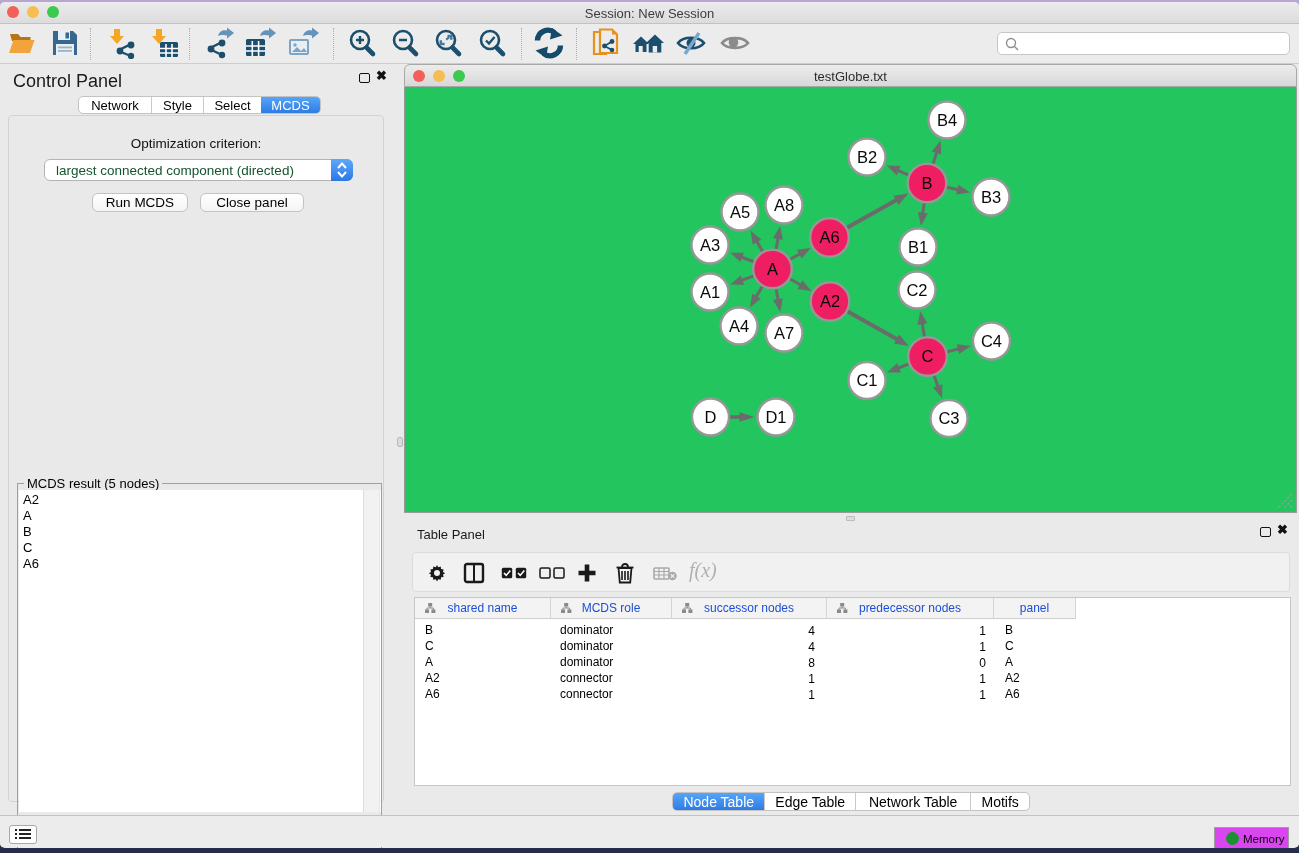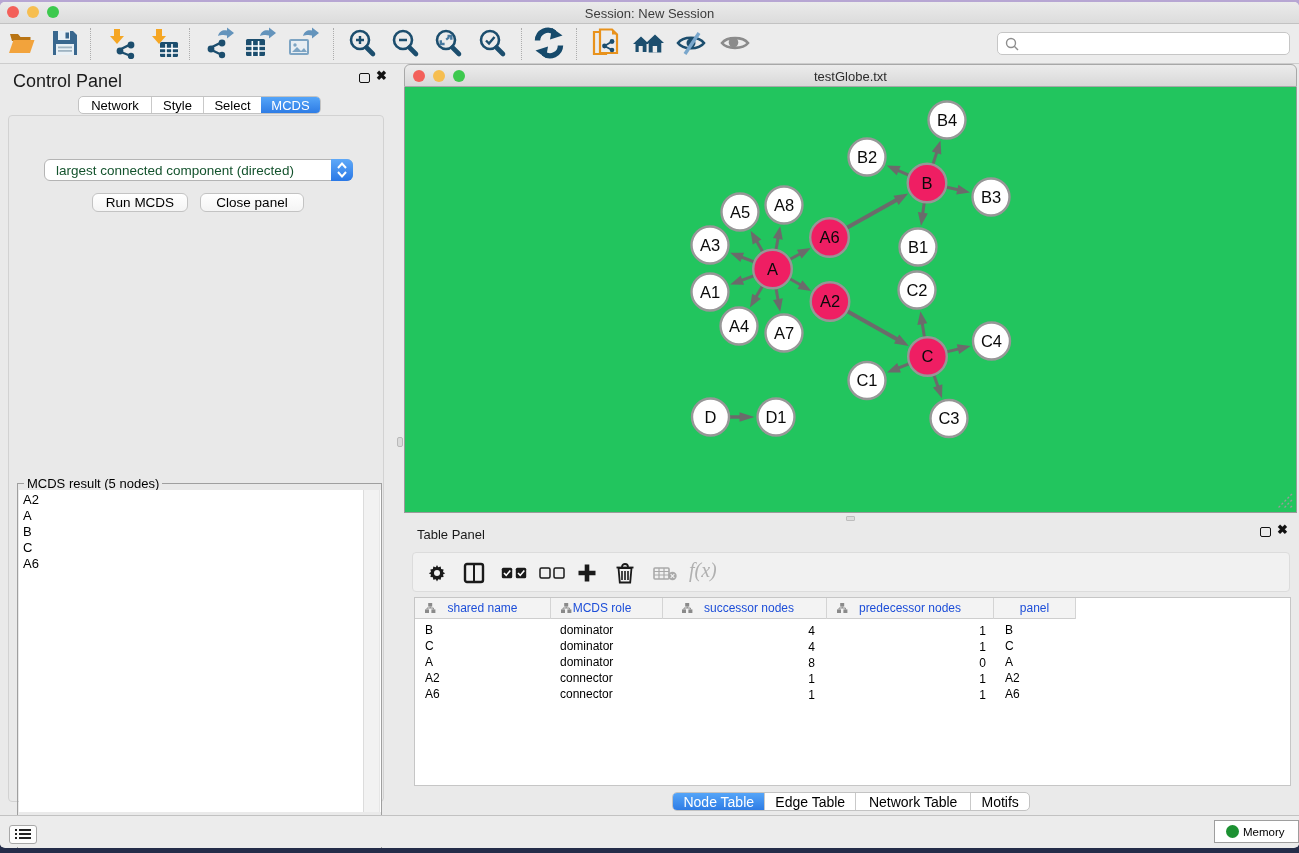--- a/index.html
+++ b/index.html
@@ -37,21 +37,21 @@
 .tp-title{position:absolute;font-size:13px;color:#1a1a1a}
 .tp-toolbar{position:absolute;left:412px;top:488px;width:878px;height:40px;background:#f1f1f1;border:1px solid #dcdcdc;border-radius:4px}
 .tbl{position:absolute;left:414px;top:533px;width:877px;height:189px;background:#fff;border:1px solid #c6c6c6}
 .thead{position:absolute;left:0;top:0;height:21px;background:#f3f3f3;border-bottom:1px solid #cecece}
 .thcell{position:absolute;top:0;height:21px;border-right:1px solid #d4d4d4;font-size:12px;color:#1d4ed8;text-align:center;line-height:21px}
 .trow{position:absolute;font-size:12px;color:#000;height:16px;line-height:16px}
 .bottabs{position:absolute;display:flex;height:19px;background:#fff;border:1px solid #c3c3c3;border-radius:5px;overflow:hidden}
 .btab{font-size:14px;color:#000;text-align:center;line-height:18px;border-left:1px solid #c9c9c9}
 .btab:first-child{border-left:none}
 .btab.sel{background:linear-gradient(#55a5f8,#2e7ce5);color:#fff}
-.membtn{position:absolute;left:1214px;top:4px;width:85px;height:23px;background:#ffffff;border:1px solid #9e9e9e;font-size:11.5px;color:#000}
+.membtn{position:absolute;left:1214px;top:11px;width:75px;height:23px;background:#d946ef;border:1px solid #9e9e9e;font-size:11.5px;color:#000}
 .listbtn{position:absolute;left:9px;top:9px;width:28px;height:19px;background:#fdfdfd;border:1px solid #a8a8a8;border-radius:3px}
 </style></head><body>
 
 <div class="walltop"></div>
 <div class="app">
 <div class="titlebar">
  <div class="tl" style="left:7px;background:#f3605a"></div>
  <div class="tl" style="left:27px;background:#f6be50"></div>
  <div class="tl" style="left:47px;background:#3dc94e"></div>
  <div class="title">Session: New Session</div>
@@ -202,20 +202,21 @@
  <div class="cp-title">Control Panel</div>
  <div class="floatbtn" style="left:359px;top:9px"></div>
  <div class="xbtn" style="left:376px;top:4px">✖</div>
  <div class="tabs" style="left:78px;top:32px;width:243px">
   <div class="tab" style="width:72px">Network</div>
   <div class="tab" style="width:52px">Style</div>
   <div class="tab" style="width:58px">Select</div>
   <div class="tab sel" style="width:59px">MCDS</div>
  </div>
  <div class="cp-content">
+  <div style="position:absolute;left:0;top:20px;width:100%;text-align:center;font-size:13.5px;color:#111">Optimization criterion:</div>
   <div style="position:absolute;left:35px;top:43px;width:309px;height:22px;background:#fff;border:1px solid #b4b4b4;border-radius:6px">
     <span style="position:absolute;left:11px;top:3px;font-size:13.5px;color:#14532d">largest connected component (directed)</span>
     <div style="position:absolute;right:-1px;top:-1px;width:22px;height:22px;background:linear-gradient(#5fa9f8,#2a78e6);border-radius:0 6px 6px 0">
       <svg width="22" height="22" viewBox="0 0 22 22">
               <path d="M7 9 L11 4.5 L15 9 M7 13 L11 17.5 L15 13" fill="none" stroke="#fff" stroke-width="2"></path>
             </svg>
     </div>
   </div>
   <div class="btn" style="left:83px;top:77px;width:96px;height:19px;line-height:18px">Run MCDS</div>
   <div class="btn" style="left:191px;top:77px;width:104px;height:19px;line-height:18px">Close panel</div>
@@ -368,21 +369,21 @@
    <path d="M1 4.5 h15 M1 8 h15 M6 1 v11 M11 1 v11" stroke="#a9a9a9" stroke-width="1.2"></path>
    <circle cx="19.5" cy="9" r="4.2" fill="#a9a9a9"></circle>
    <path d="M17.7 7.2 l3.6 3.6 M21.3 7.2 l-3.6 3.6" stroke="#f1f1f1" stroke-width="1.2"></path>
   </svg>
 
   <div style="position:absolute;left:276px;top:6px;font-family:'Liberation Serif',serif;font-style:italic;font-size:20px;color:#b0b0b0">f(x)</div>
  </div>
  <div class="tbl">
   <div class="thead" style="width:661px">
     <div class="thcell" style="left:0;width:136px">shared name</div>
-    <div class="thcell" style="left:127px;width:121px">MCDS role</div>
+    <div class="thcell" style="left:136px;width:121px">MCDS role</div>
     <div class="thcell" style="left:257px;width:155px">successor nodes</div>
     <div class="thcell" style="left:412px;width:167px">predecessor nodes</div>
     <div class="thcell" style="left:579px;width:82px">panel</div>
   </div>
   <svg width="661" height="21" viewBox="0 0 661 21" style="position:absolute;left:0;top:0">
     <g fill="#8a8a8a">
       <g transform="translate(10,5)">
               <rect x="3.2" y="0" width="4" height="3.6"></rect>
               <rect x="0" y="6.4" width="4" height="3.6"></rect>
               <rect x="6.4" y="6.4" width="4" height="3.6"></rect>

